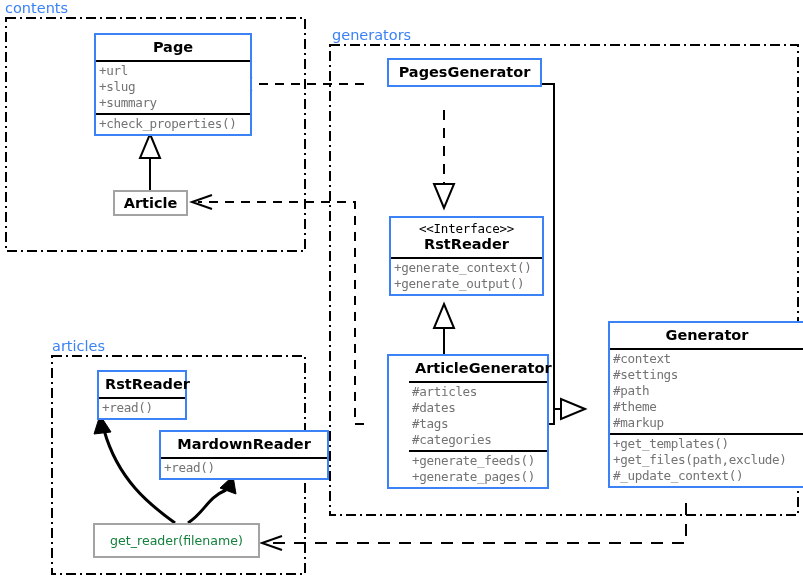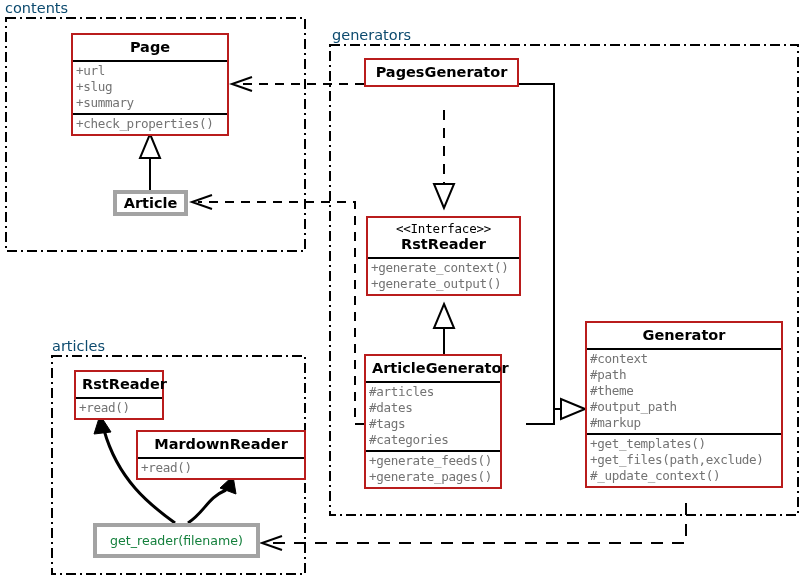--- a/index.html
+++ b/index.html
@@ -20,23 +20,24 @@
     left: 0;
     top: 0;
     width: 803px;
     height: 579px;
     pointer-events: none;
   }
   
   .uml-box {
     position: absolute;
     box-sizing: border-box;
-    border: 2px solid #b91c1c;
+    border: 2px solid #3b82f6;
     background: #fff;
     z-index: 5;
+    margin-left: 23px;
   }
   .uml-title {
     font-weight: bold;
     font-size: 14.5px;
     text-align: center;
     padding: 4px 6px 4px 6px;
     line-height: 1.15;
     color: #000;
     white-space: nowrap;
   }
@@ -57,39 +58,39 @@
     font-family: "DejaVu Sans Mono", monospace;
     font-size: 12.6px;
     line-height: 16.1px;
     white-space: nowrap;
     color: #737373;
     letter-spacing: -0.35px;
   }
   .plain-box {
     position: absolute;
     box-sizing: border-box;
-    border: 4px solid #a3a3a3;
+    border: 2px solid #a3a3a3;
     background: #fff;
     z-index: 5;
     display: flex;
     align-items: center;
     justify-content: center;
   }
   .plain-label {
     font-family: "DejaVu Sans", sans-serif;
     font-size: 12.6px;
     color: #15803d;
     white-space: nowrap;
   }
   
   .pkg-label {
     position: absolute;
     font-family: "DejaVu Sans", sans-serif;
     font-size: 14.5px;
-    color: #0c4a6e;
+    color: #3b82f6;
     background: #fff;
     z-index: 6;
     white-space: nowrap;
     padding: 0 1px;
   }
 </style>
 </head>
 <body>
 
 <div id="canvas">
@@ -163,41 +164,41 @@
     <div class="uml-title">
       <span class="uml-stereo">&lt;&lt;Interface&gt;&gt;</span>
       <span>RstReader</span>
     </div>
     <div class="uml-compartment uml-sep">
       <div class="uml-member">+generate_context()</div>
       <div class="uml-member">+generate_output()</div>
     </div>
   </div>
 
-  <div class="uml-box" style="left:364px; top:354px; width:138px;">
+  <div class="uml-box" style="left:364px; top:354px; width:162px;padding-left:20px;">
     <div class="uml-title">ArticleGenerator</div>
     <div class="uml-compartment uml-sep">
       <div class="uml-member">#articles</div>
       <div class="uml-member">#dates</div>
       <div class="uml-member">#tags</div>
       <div class="uml-member">#categories</div>
     </div>
     <div class="uml-compartment uml-sep">
       <div class="uml-member">+generate_feeds()</div>
       <div class="uml-member">+generate_pages()</div>
     </div>
   </div>
 
   <div class="uml-box" style="left:585px; top:321px; width:198px;">
     <div class="uml-title">Generator</div>
     <div class="uml-compartment uml-sep">
       <div class="uml-member">#context</div>
+      <div class="uml-member">#settings</div>
       <div class="uml-member">#path</div>
       <div class="uml-member">#theme</div>
-      <div class="uml-member">#output_path</div>
       <div class="uml-member">#markup</div>
     </div>
     <div class="uml-compartment uml-sep">
       <div class="uml-member">+get_templates()</div>
       <div class="uml-member">+get_files(path,exclude)</div>
       <div class="uml-member">#_update_context()</div>
     </div>
   </div>
 
   <div class="uml-box" style="left:74px; top:370px; width:90px;">

